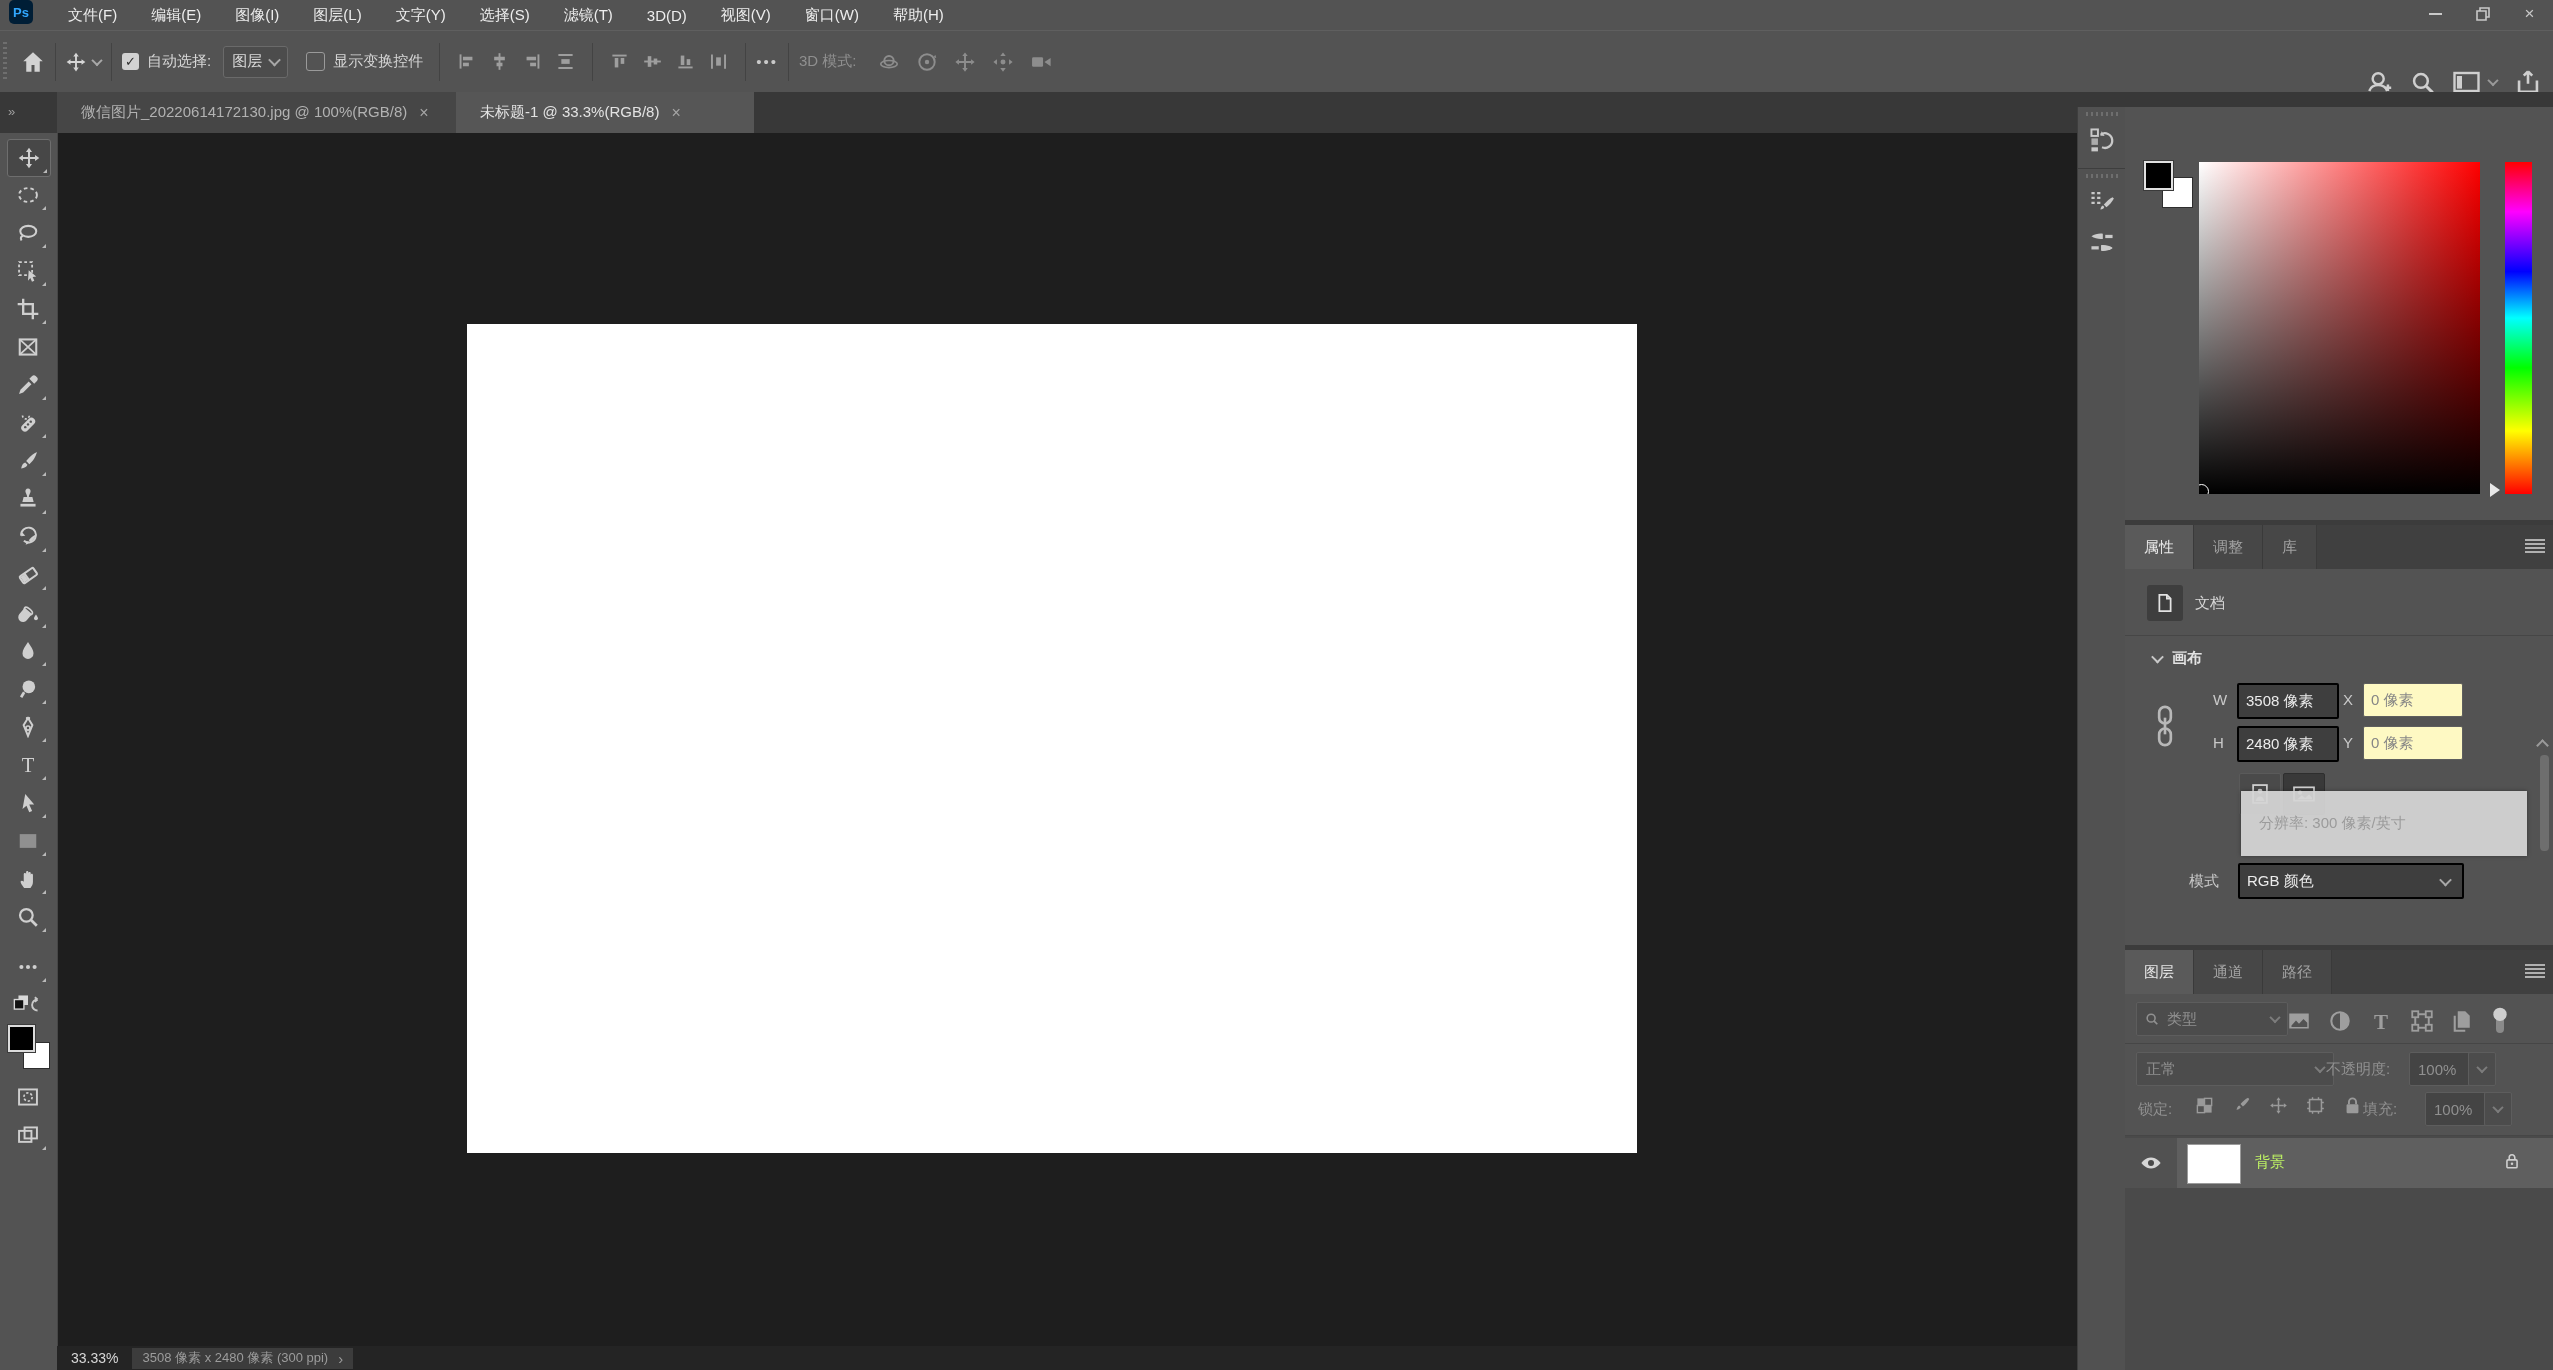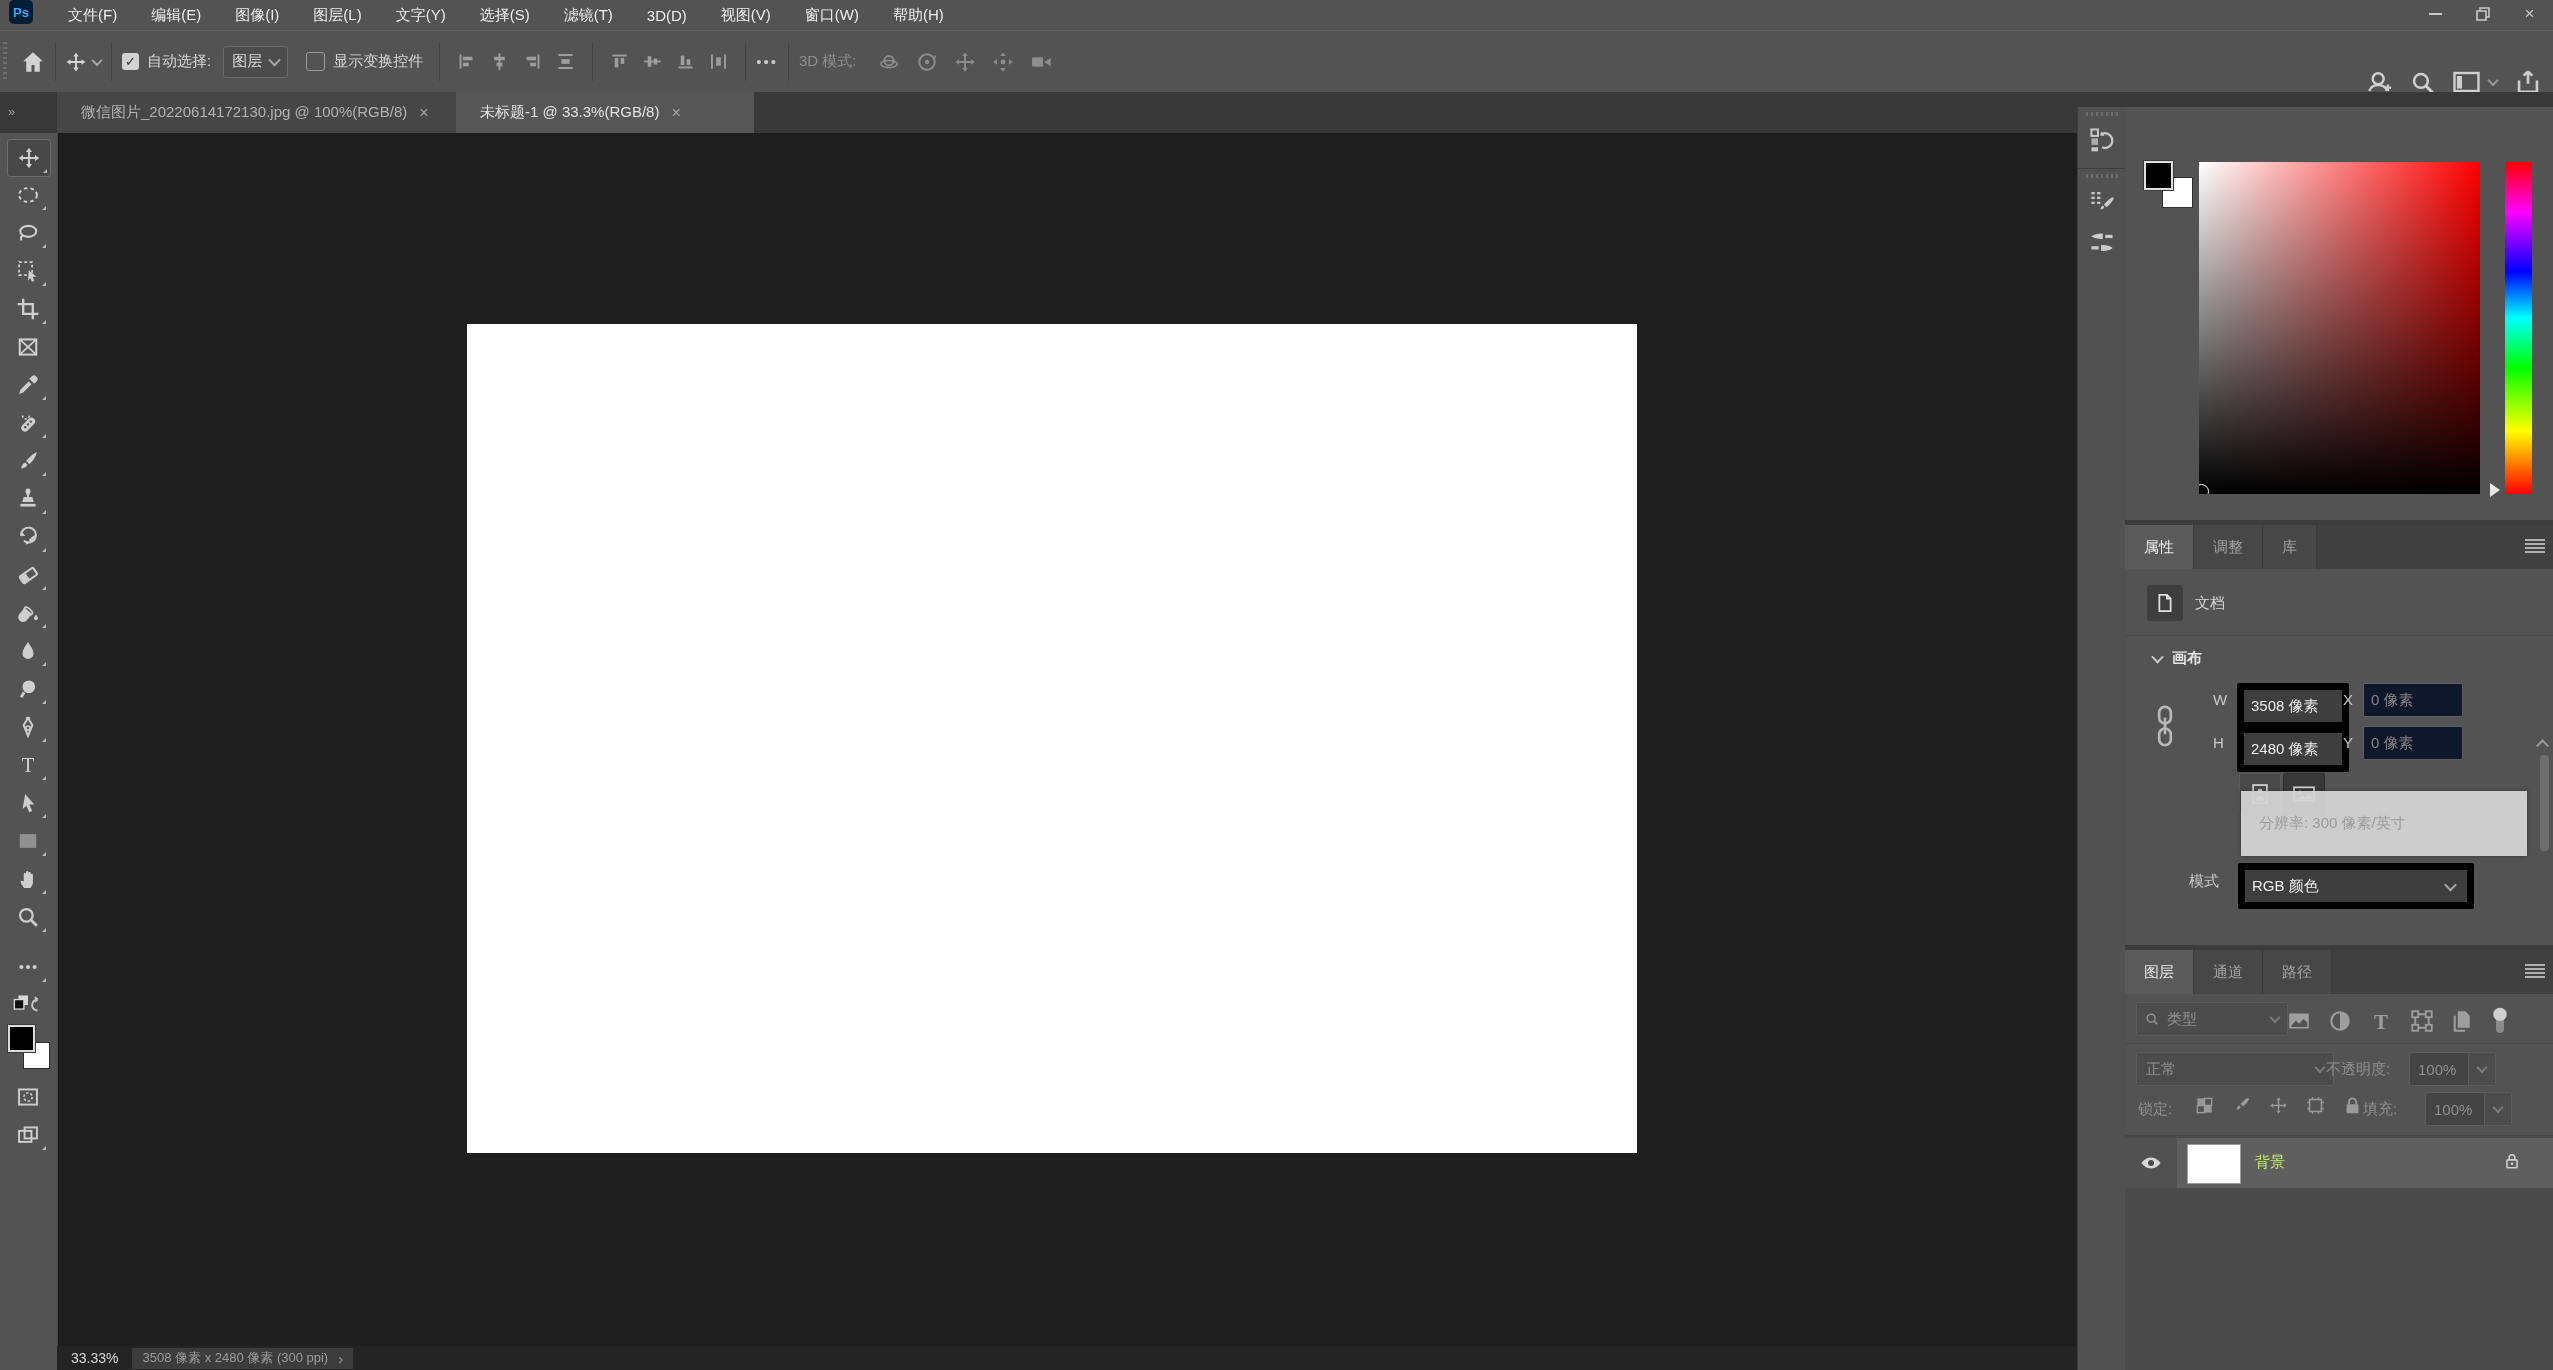--- a/index.html
+++ b/index.html
@@ -52,23 +52,23 @@
   .icon-col{left:2077px;top:107px;width:48px;height:1263px;background:#515151;border-left:1px solid #3e3e3e;border-right:1px solid #3e3e3e;}
   .dots{height:4px;margin:5px 8px 4px 8px;background:repeating-linear-gradient(90deg,#6e6e6e 0 2px,transparent 2px 5px);}
   .icol-icon{width:48px;height:40px;display:flex;align-items:center;justify-content:center;color:#c9c9c9;}
   .dock{left:2125px;top:107px;width:428px;height:1263px;background:#535353;}
   .ptabbar{position:absolute;left:0;width:428px;height:44px;background:#404040;display:flex;}
   .ptab{height:44px;display:flex;align-items:center;justify-content:center;padding:0 19px;font-size:15px;
         background:#474747;color:#a2a2a2;border-right:1px solid #3a3a3a;}
   .ptab.active{background:#5a5a5a;color:#e8e8e8;}
   .hamb{position:absolute;right:8px;top:14px;width:20px;height:14px;
         background:repeating-linear-gradient(#b0b0b0 0 2px,transparent 2px 4px);}
-  .field{height:32px;background:#3e3e3e;border:7px solid #000000;border-radius:2px;font-size:15px;color:#ececec;
+  .field{height:32px;background:#3e3e3e;border:2px solid #000000;border-radius:2px;font-size:15px;color:#ececec;
          display:flex;align-items:center;padding:0 7px;}
-  .field.disabled{background:#0f172a;border:1px solid #5e5e5e;color:#868686;}
+  .field.disabled{background:#fef9c3;border:1px solid #5e5e5e;color:#868686;}
   .plabel{font-size:15px;color:#c9c9c9;}
   .gray-box{background:#4c4c4c;border:1px solid #5d5d5d;border-radius:2px;color:#909090;font-size:15px;
             display:flex;align-items:center;}
   .tooltip{background:rgba(213,213,213,0.94);color:#9b9b9b;font-size:15px;display:flex;align-items:center;
            box-shadow:0 0 4px rgba(0,0,0,.35);}
   .gap{position:absolute;left:0;width:428px;background:#3c3c3c;}
 </style>
 </head>
 <body>
 

